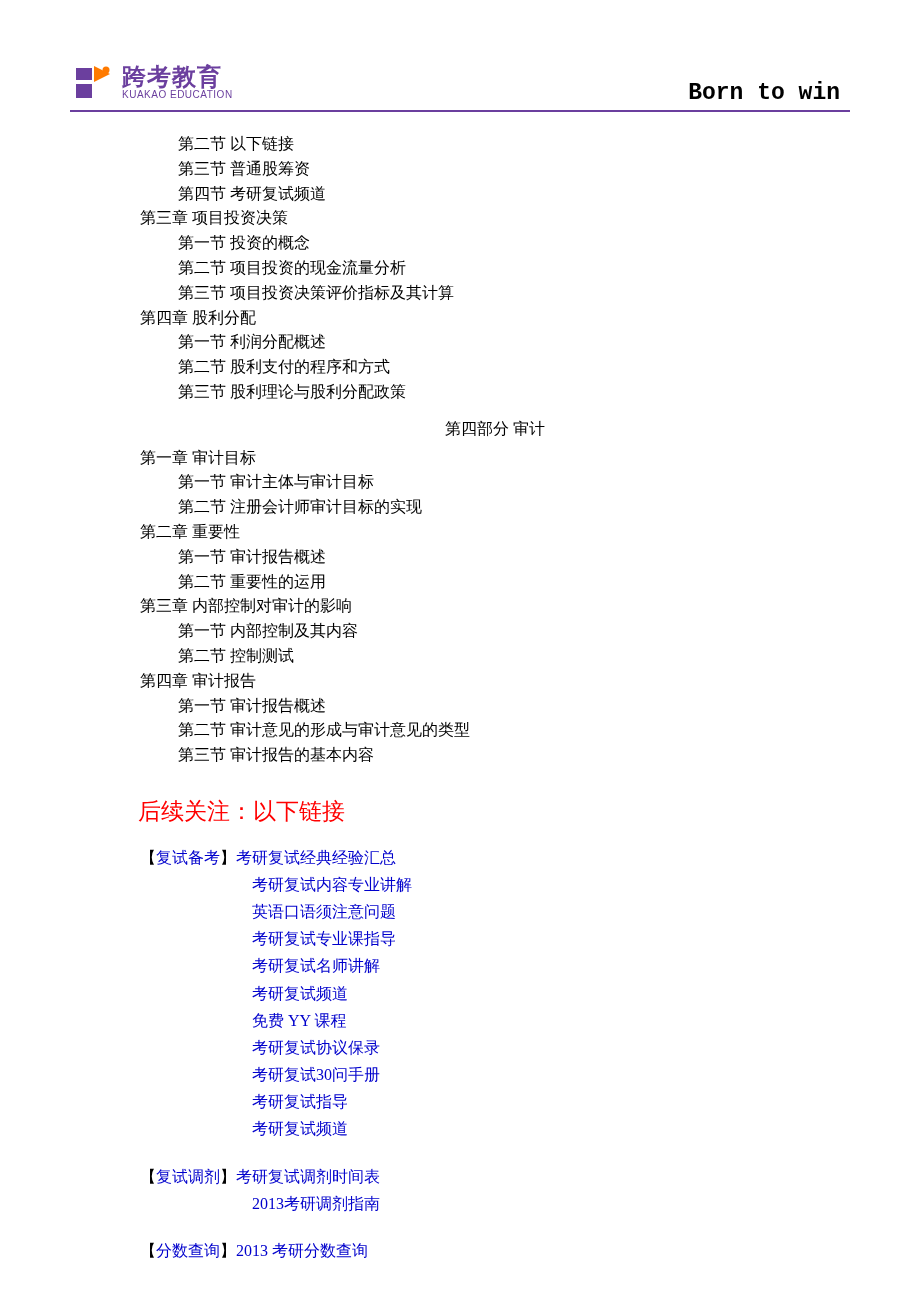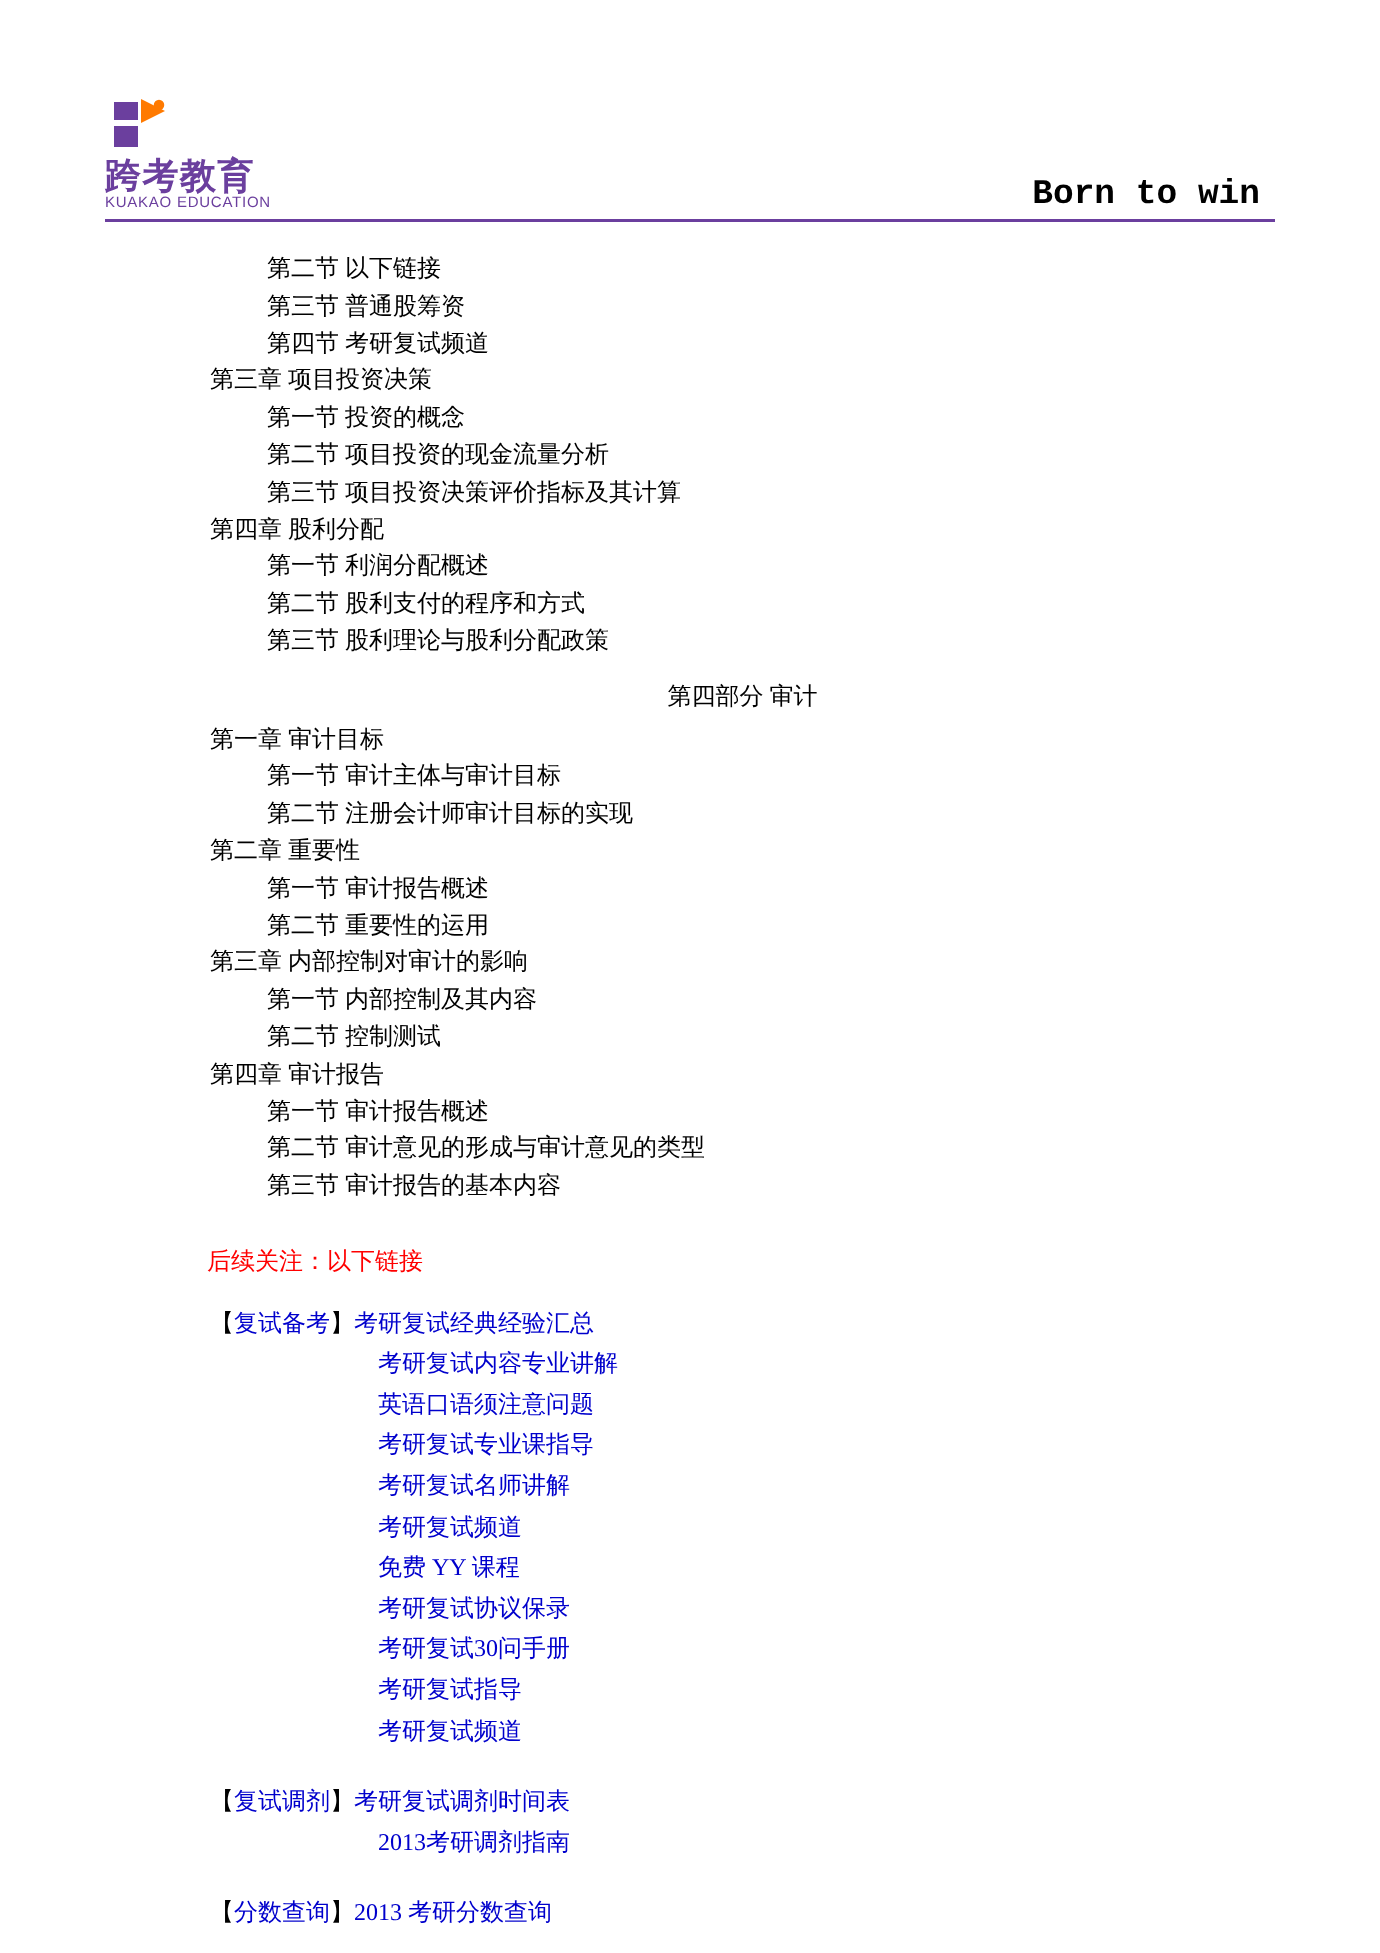--- a/index.html
+++ b/index.html
@@ -16,22 +16,21 @@
     .header {
       display: flex;
       justify-content: space-between;
       align-items: flex-end;
       border-bottom: 2px solid #6b3f9e;
       padding-bottom: 4px;
       margin-bottom: 20px;
     }
     .logo {
       display: flex;
-      align-items: flex-start;
-      flex-direction: column;
+      align-items: center;
     }
     .logo-mark {
       width: 46px;
       height: 46px;
       position: relative;
       margin-right: 6px;
     }
     .logo-text-cn {
       color: #6b3f9e;
       font-weight: bold;
@@ -60,21 +59,21 @@
       color: #000;
     }
     .l0 { margin-left: 0; }
     .l1 { margin-left: 38px; }
     .center-title {
       text-align: center;
       margin: 12px 0 4px 0;
     }
     .section-heading {
       color: #ff0000;
-      font-size: 16px;
+      font-size: 23px;
       font-family: Liberation Serif, serif;
       margin: 26px 0 14px -2px;
     }
     .links-wrap {
       line-height: 1.7;
     }
     .cat {
       color: #000;
     }
     a.tlink {

